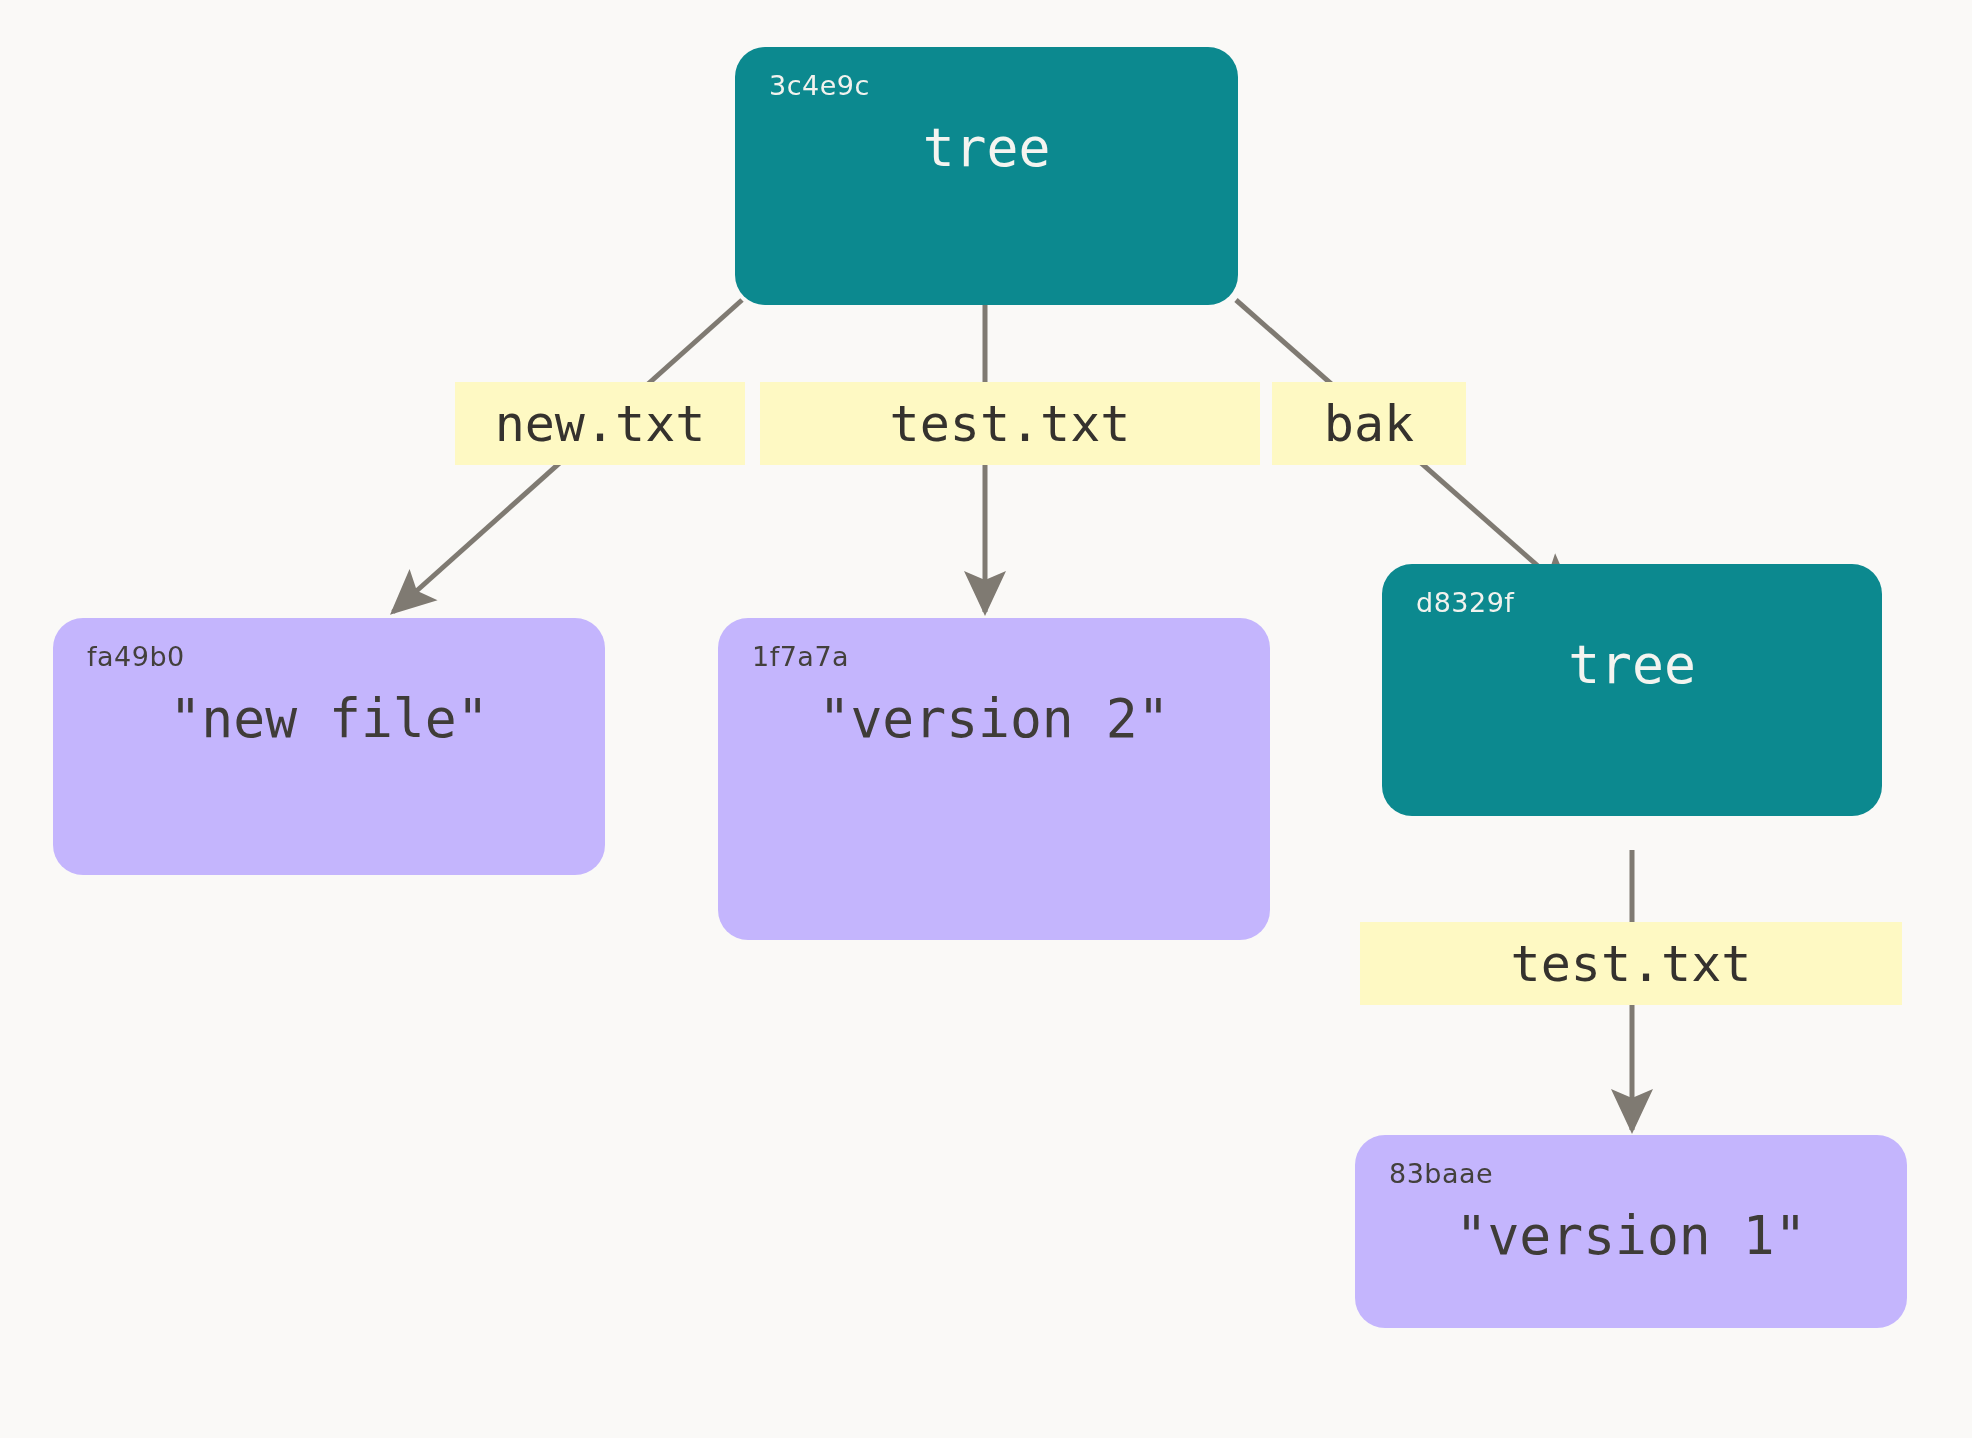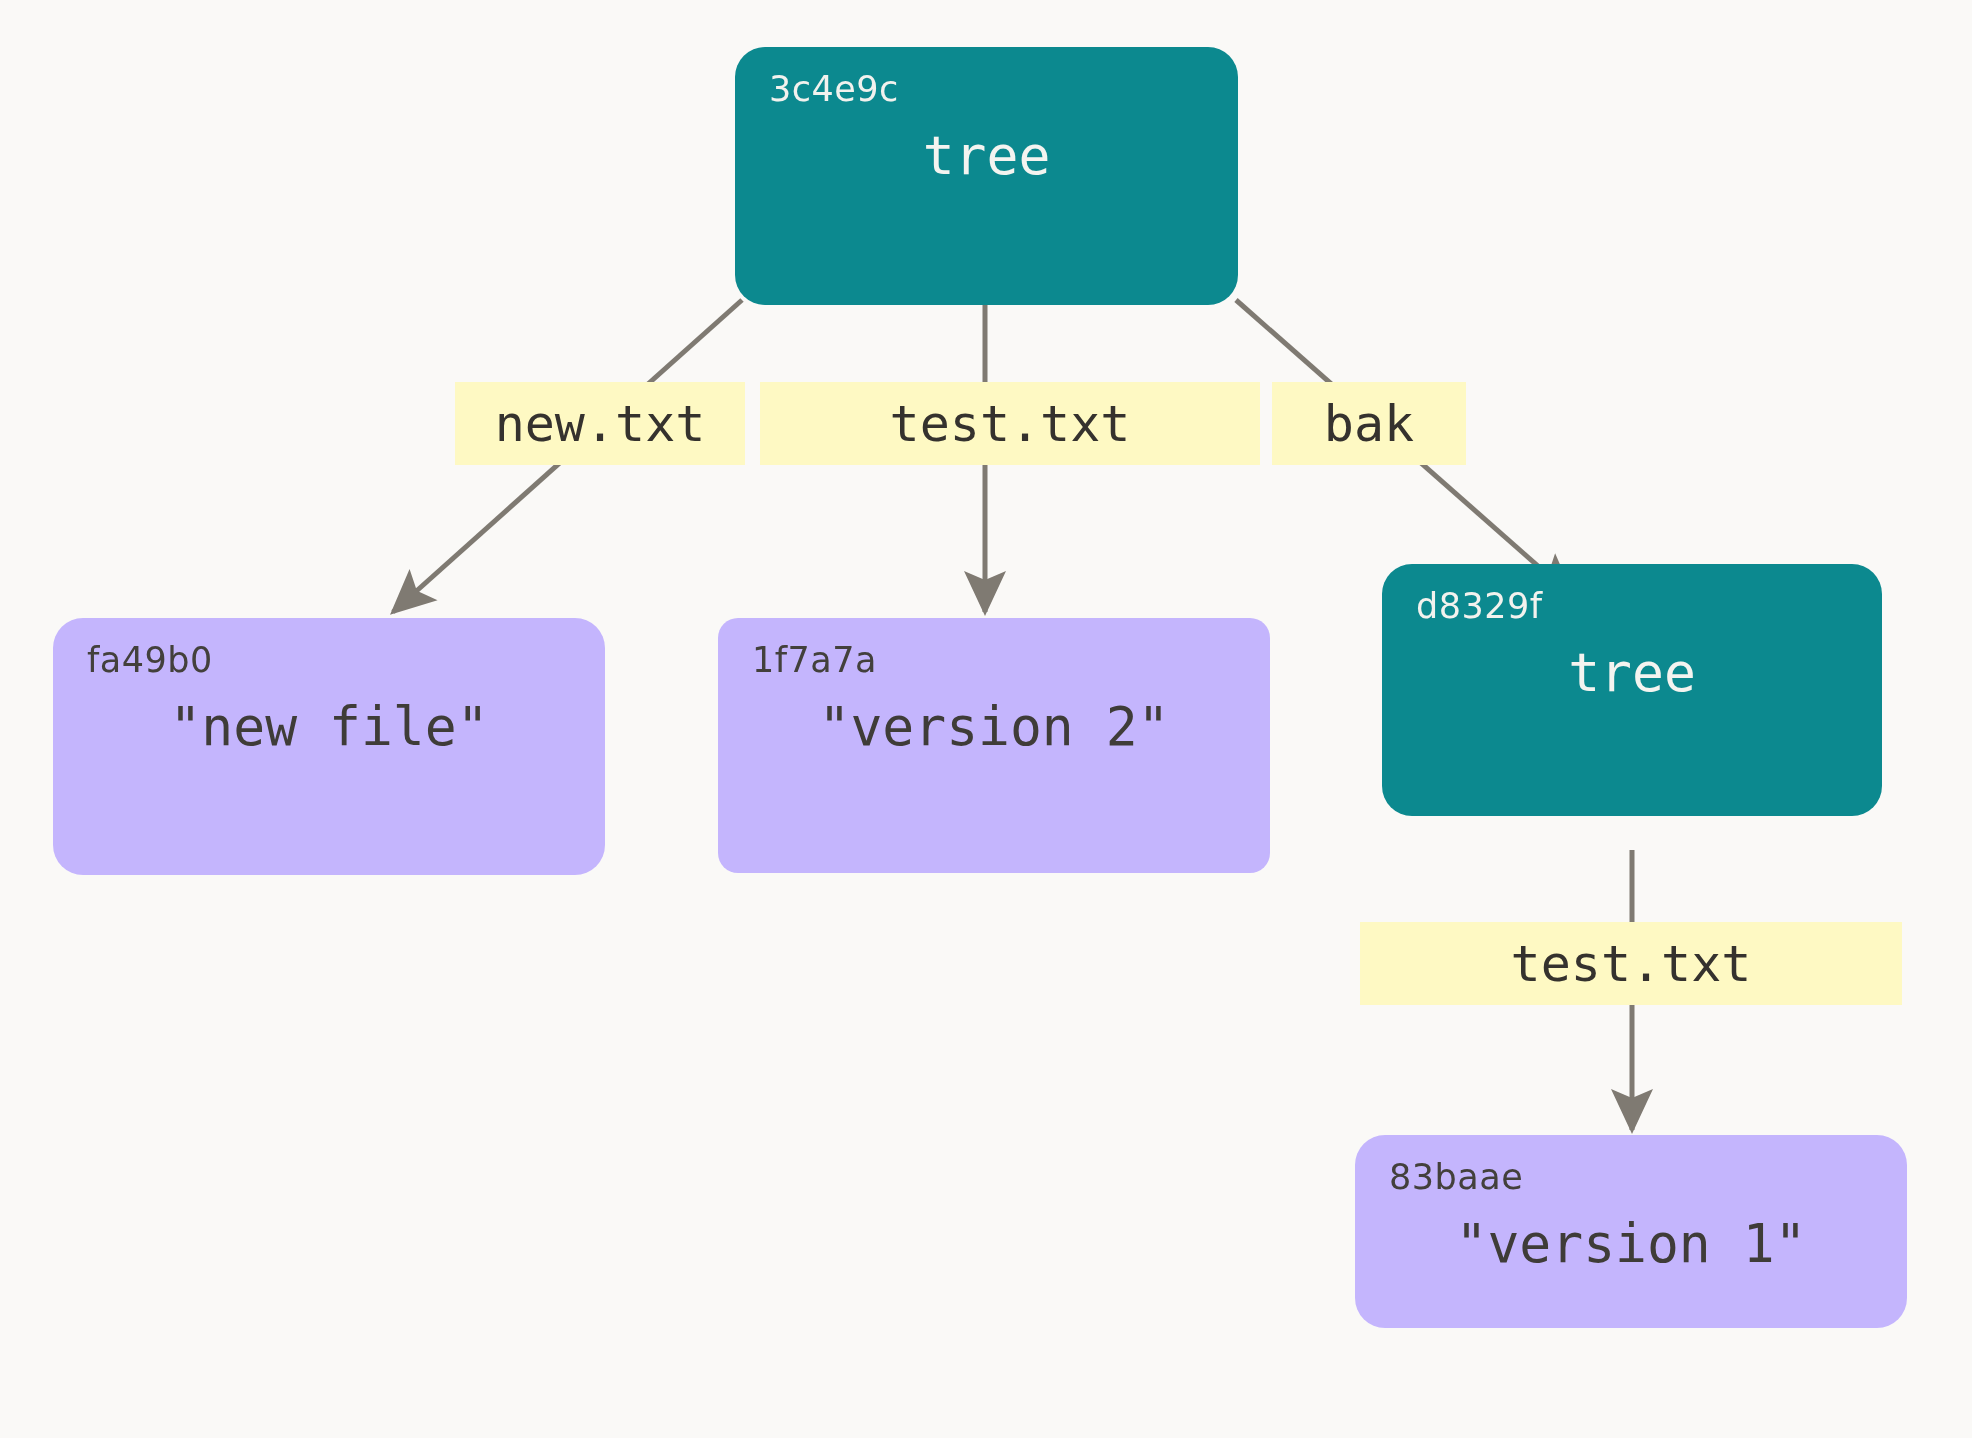--- a/index.html
+++ b/index.html
@@ -38,21 +38,21 @@
     overflow: hidden;
   }
   .node.tree {
     background: #0c898f;
   }
   .node.blob {
     background: #c4b5fd;
   }
   .node-hash {
     font-family: "DejaVu Sans", "Liberation Sans", sans-serif;
-    font-size: 35px;
+    font-size: 27px;
     line-height: 1.0;
     letter-spacing: 0.5px;
     padding: 25px 0 0 34px;
     text-align: left;
     white-space: nowrap;
   }
   .node.tree .node-hash { color: #f2f2ee; }
   .node.blob .node-hash { color: #43403c; }
 
   .node-label {
@@ -108,21 +108,21 @@
   <div class="node tree" style="left:735px; top:47px; width:503px; height:258px;">
     <div class="node-hash">3c4e9c</div>
     <div class="node-label">tree</div>
   </div>
 
   <div class="node blob" style="left:53px; top:618px; width:552px; height:257px;">
     <div class="node-hash">fa49b0</div>
     <div class="node-label">"new file"</div>
   </div>
 
-  <div class="node blob" style="left:718px; top:618px; width:552px; height:255px;border-radius:20px;">
+  <div class="node blob" style="left:718px; top:618px; width:552px; height:322px;">
     <div class="node-hash">1f7a7a</div>
     <div class="node-label">"version 2"</div>
   </div>
 
   <div class="node tree" style="left:1382px; top:564px; width:500px; height:252px;">
     <div class="node-hash">d8329f</div>
     <div class="node-label">tree</div>
   </div>
 
   <div class="node blob" style="left:1355px; top:1135px; width:552px; height:193px;">

